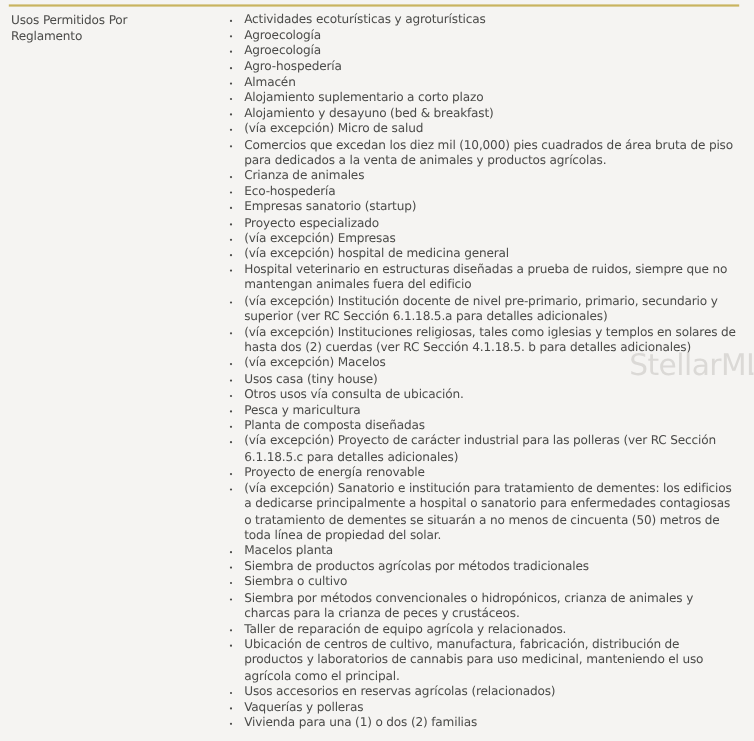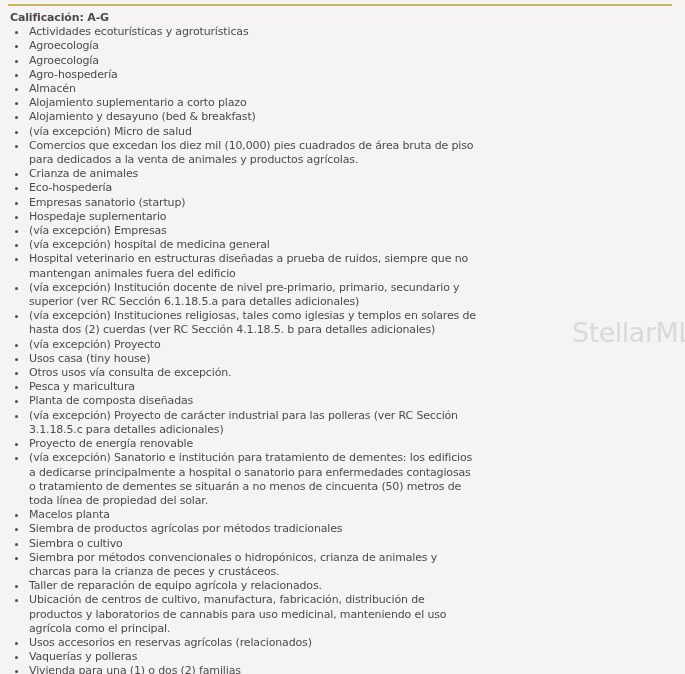--- a/index.html
+++ b/index.html
@@ -66,47 +66,49 @@
     pointer-events:none;
     font-weight:500;
   }
 </style>
 </head>
 <body>
 
 <div class="rule"></div>
 
 <div class="row">
+  <div class="label-cell">
+    <div class="label">Usos Permitidos Por Reglamento</div>
+  </div>
   <div class="value-cell">
-    <div class="value-header">Calificación: A-G</div>
     <ul class="uses">
         <li>Actividades ecoturísticas y agroturísticas</li>
         <li>Agroecología</li>
         <li>Agroecología</li>
         <li>Agro-hospedería</li>
         <li>Almacén</li>
         <li>Alojamiento suplementario a corto plazo</li>
         <li>Alojamiento y desayuno (bed &amp; breakfast)</li>
         <li>(vía excepción) Micro de salud</li>
         <li>Comercios que excedan los diez mil (10,000) pies cuadrados de área bruta de piso para dedicados a la venta de animales y productos agrícolas.</li>
         <li>Crianza de animales</li>
         <li>Eco-hospedería</li>
         <li>Empresas sanatorio (startup)</li>
-        <li>Hospedaje suplementario</li>
+        <li>Proyecto especializado</li>
         <li>(vía excepción) Empresas</li>
         <li>(vía excepción) hospital de medicina general</li>
         <li>Hospital veterinario en estructuras diseñadas a prueba de ruidos, siempre que no mantengan animales fuera del edificio</li>
         <li>(vía excepción) Institución docente de nivel pre-primario, primario, secundario y superior (ver RC Sección 6.1.18.5.a para detalles adicionales)</li>
         <li>(vía excepción) Instituciones religiosas, tales como iglesias y templos en solares de hasta dos (2) cuerdas (ver RC Sección 4.1.18.5. b para detalles adicionales)</li>
-        <li>(vía excepción) Proyecto</li>
+        <li>(vía excepción) Macelos</li>
         <li>Usos casa (tiny house)</li>
-        <li>Otros usos vía consulta de excepción.</li>
+        <li>Otros usos vía consulta de ubicación.</li>
         <li>Pesca y maricultura</li>
         <li>Planta de composta diseñadas</li>
-        <li>(vía excepción) Proyecto de carácter industrial para las polleras (ver RC Sección 3.1.18.5.c para detalles adicionales)</li>
+        <li>(vía excepción) Proyecto de carácter industrial para las polleras (ver RC Sección 6.1.18.5.c para detalles adicionales)</li>
         <li>Proyecto de energía renovable</li>
         <li>(vía excepción) Sanatorio e institución para tratamiento de dementes: los edificios a dedicarse principalmente a hospital o sanatorio para enfermedades contagiosas o tratamiento de dementes se situarán a no menos de cincuenta (50) metros de toda línea de propiedad del solar.</li>
         <li>Macelos planta</li>
         <li>Siembra de productos agrícolas por métodos tradicionales</li>
         <li>Siembra o cultivo</li>
         <li>Siembra por métodos convencionales o hidropónicos, crianza de animales y charcas para la crianza de peces y crustáceos.</li>
         <li>Taller de reparación de equipo agrícola y relacionados.</li>
         <li>Ubicación de centros de cultivo, manufactura, fabricación, distribución de productos y laboratorios de cannabis para uso medicinal, manteniendo el uso agrícola como el principal.</li>
         <li>Usos accesorios en reservas agrícolas (relacionados)</li>
         <li>Vaquerías y polleras</li>

